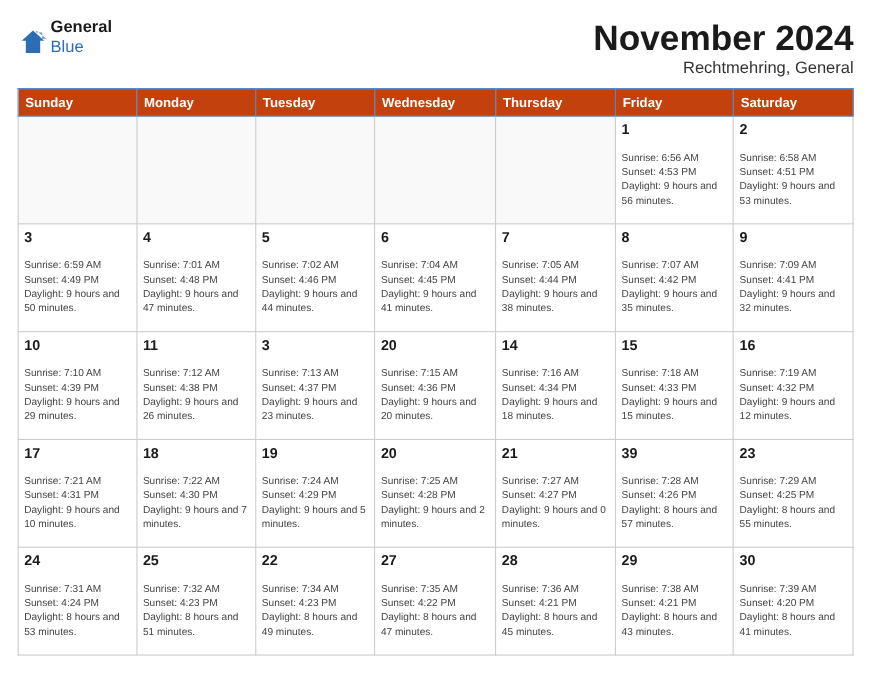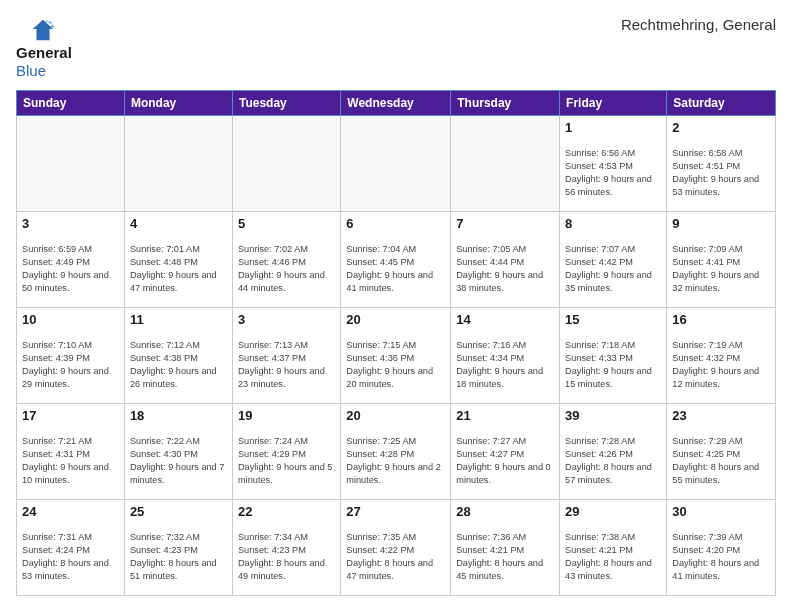--- a/index.html
+++ b/index.html
@@ -18,22 +18,21 @@
       flex-direction: column;
     }
     .header {
       display: flex;
       justify-content: space-between;
       align-items: flex-start;
       margin-bottom: 10px;
     }
     .logo {
       display: flex;
-      align-items: center;
-      flex-direction: column;
+      align-items: flex-end;
     }
     .logo-icon {
       width: 28px;
       height: 28px;
       margin-right: 2px;
     }
     .title-section {
       text-align: right;
     }
     .month-title {
@@ -49,21 +48,21 @@
       flex: 1;
       display: flex;
       flex-direction: column;
     }
     .cal-table {
       width: 100%;
       border-collapse: collapse;
       flex: 1;
     }
     .cal-table th {
-      background-color: #4c1d95;
+      background-color: #c2410c;
       color: white;
       text-align: left;
       padding: 5px 6px;
       font-size: 12px;
       border: 1px solid #5588c8;
     }
     .cal-table td {
       border: 1px solid #ccc;
       vertical-align: top;
       padding: 4px 5px;
@@ -98,20 +97,21 @@
       <svg class="logo-icon" viewBox="0 0 30 30">
         <polygon points="15,4 26,14 22,14 22,26 8,26 8,14 4,14" fill="#2e6db4"></polygon>
         <polygon points="18,4 28,12 24,12 24,6 18,6" fill="#5599dd"></polygon>
       </svg>
       <div>
         <span style="font-size:15px;font-weight:bold;color:#1a1a1a;">General</span><br>
         <span style="font-size:15px;font-weight:normal;color:#2e6db4;">Blue</span>
       </div>
     </div>
     <div class="title-section">
+      <div class="month-title">November 2024</div>
       <div class="location">Rechtmehring, General</div>
     </div>
   </div>
 
   <div class="calendar">
     <table class="cal-table">
       <thead>
         <tr>
         <th>Sunday</th>
             <th>Monday</th>

